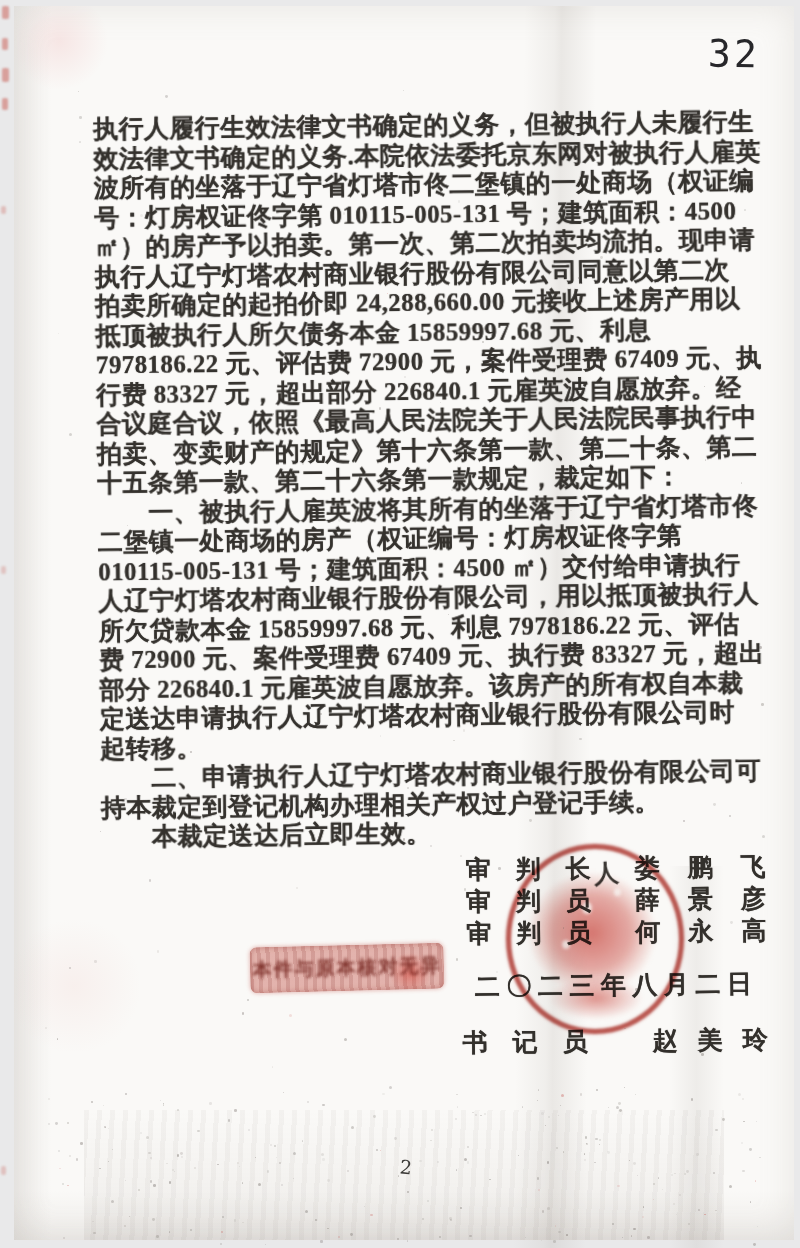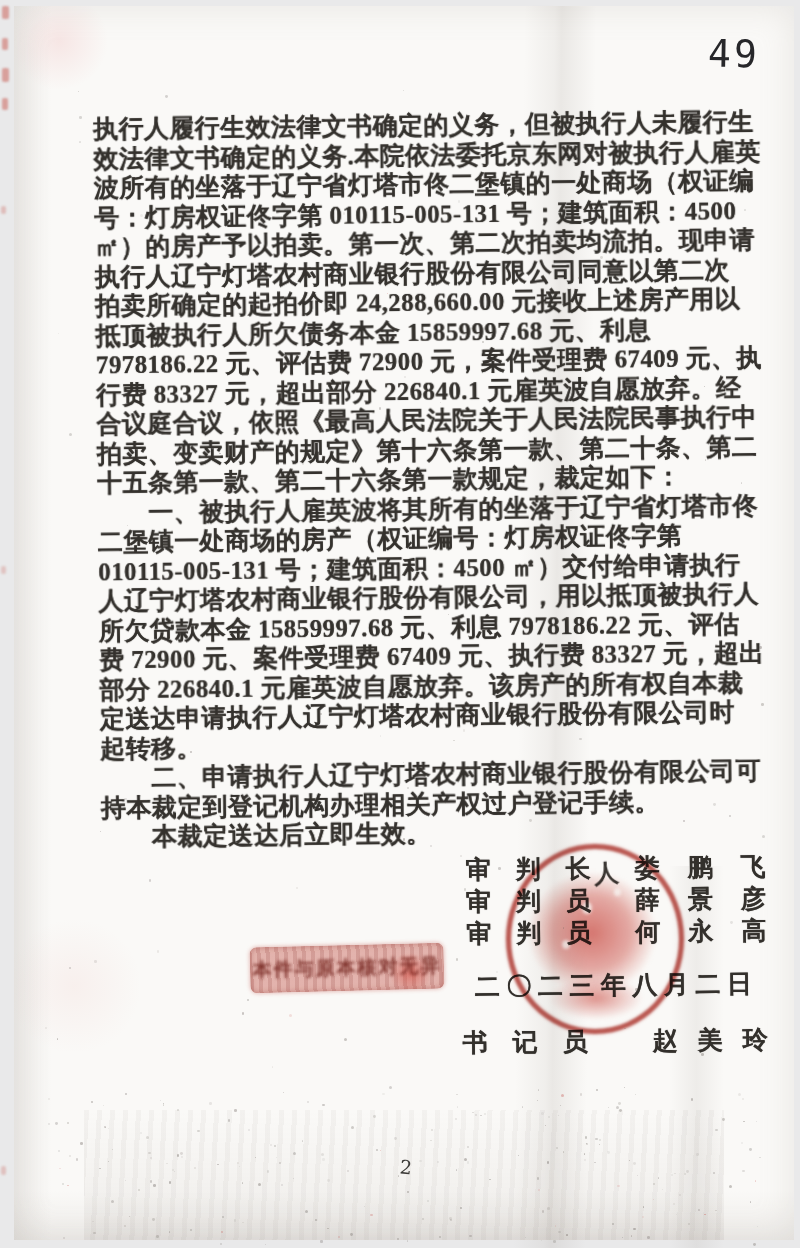--- a/index.html
+++ b/index.html
@@ -132,21 +132,21 @@
     <div class="edge-marks">
       <i style="left:-12px;top:0px;width:7px;height:13px;"></i>
       <i style="left:-12px;top:32px;width:6px;height:12px;"></i>
       <i style="left:-12px;top:62px;width:7px;height:14px;"></i>
       <i style="left:-12px;top:92px;width:6px;height:12px;"></i>
       <i style="left:-13px;top:200px;width:5px;height:8px;opacity:.6;"></i>
       <i style="left:-13px;top:560px;width:5px;height:8px;opacity:.5;"></i>
       <i style="left:-13px;top:1160px;width:5px;height:9px;opacity:.55;"></i>
     </div>
 
-    <div class="corner-num">49</div>
+    <div class="corner-num">32</div>
 
     <div class="content">
 
       <div class="body-text">
 
           <div class="bline">执行人履行生效法律文书确定的义务，但被执行人未履行生</div>
 
           <div class="bline">效法律文书确定的义务.本院依法委托京东网对被执行人雇英</div>
 
           <div class="bline">波所有的坐落于辽宁省灯塔市佟二堡镇的一处商场（权证编</div>

